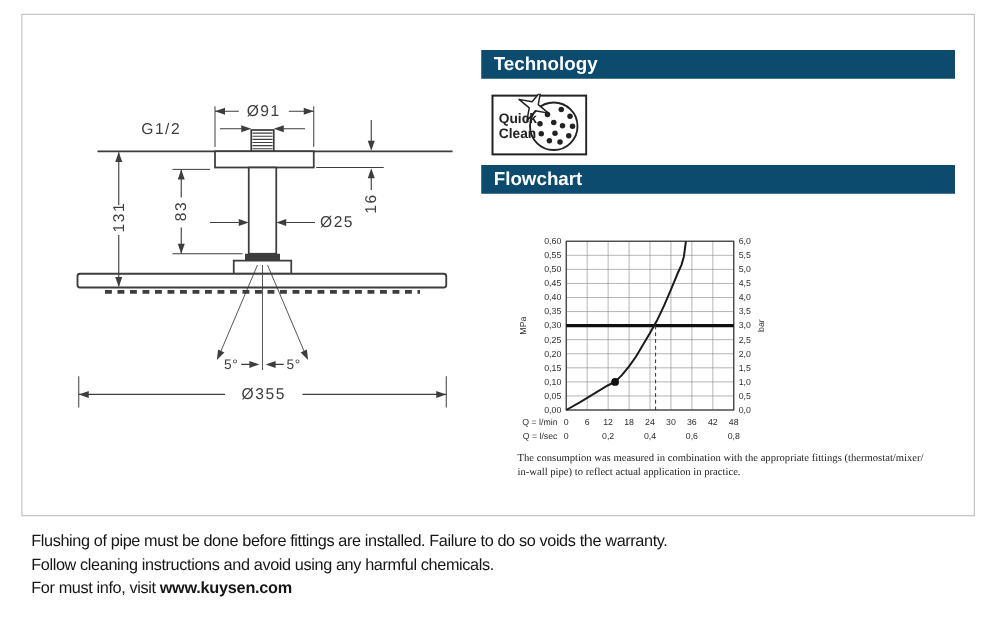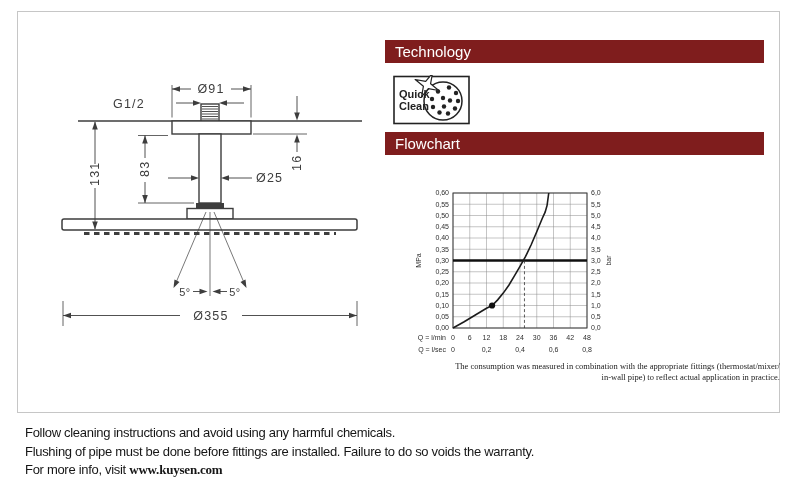--- a/index.html
+++ b/index.html
@@ -1,36 +1,36 @@
 <!DOCTYPE html>
 <html><head>
 <meta charset="utf-8">
 <style>
   html,body{margin:0;padding:0;background:#ffffff;}
   #page{position:relative;width:797px;height:497px;background:#ffffff;overflow:hidden;
         font-family:"Liberation Sans",sans-serif;}
   #panel{position:absolute;left:17px;top:11px;width:761px;height:400px;
          border:1px solid #c6c6c6;background:#ffffff;}
-  .hbar{position:absolute;left:385px;width:379px;height:23px;background:#7f1d1d;
-        color:#ffffff;font-weight:normal;font-size:15px;line-height:23px;padding-left:0;}
+  .hbar{position:absolute;left:385px;width:379px;height:23px;background:#0c4a6e;
+        color:#ffffff;font-weight:bold;font-size:15px;line-height:23px;padding-left:0;}
   .hbar span{padding-left:10px;}
   #tech-bar{top:40px;}
   #flow-bar{top:132px;}
   #drawing-svg{position:absolute;left:35px;top:78px;}
   #quickclean{position:absolute;left:392px;top:75px;}
   #flow-chart-wrap{position:absolute;left:408px;top:179px;}
   #flow-caption{position:absolute;left:414px;top:361px;width:366px;
-                font-family:"Liberation Serif",serif;font-size:8.5px;line-height:11px;color:#222;text-align:right;}
+                font-family:"Liberation Serif",serif;font-size:8.5px;line-height:11px;color:#222;}
   #footer{position:absolute;left:25px;top:424px;font-size:13px;letter-spacing:-0.3px;
           color:#161616;line-height:18.7px;}
   .dwg-t{font-family:"Liberation Sans",sans-serif;font-size:12.5px;letter-spacing:1.2px;fill:#3d3d3d;}
   .dwg-s{font-family:"Liberation Sans",sans-serif;font-size:11px;letter-spacing:0.5px;fill:#3d3d3d;}
   .ct{font-family:"Liberation Sans",sans-serif;font-size:7px;fill:#2e2e2e;}
   .qc-t{font-family:"Liberation Sans",sans-serif;font-size:11px;font-weight:bold;fill:#222;}
-  b{letter-spacing:-0.2px;font-family:Liberation Serif, serif;}
+  b{letter-spacing:-0.2px;}
 </style>
 </head>
 <body>
 
 <div id="page">
   <div id="panel"></div>
 
   <svg id="drawing-svg" width="350" height="262" viewBox="35 78 350 262" stroke-linecap="butt" fill="none">
     <g stroke="#3d3d3d">
 
@@ -235,17 +235,17 @@
         <circle cx="84.08333333333334" cy="126.5" r="3.1" fill="#111"></circle>
       </svg>
   </div>
 
   <div id="flow-caption">
     <div>The consumption was measured in combination with the appropriate fittings (thermostat/mixer/</div>
     <div>in-wall pipe) to reflect actual application in practice.</div>
   </div>
 
   <div id="footer">
+    <div>Flushing of pipe must be done before fittings are installed. Failure to do so voids the warranty.</div>
     <div>Follow cleaning instructions and avoid using any harmful chemicals.</div>
-    <div>Flushing of pipe must be done before fittings are installed. Failure to do so voids the warranty.</div>
-    <div><span>For more info, visit </span><b>www.kuysen.com</b></div>
+    <div><span>For must info, visit </span><b>www.kuysen.com</b></div>
   </div>
 </div>
 
 </body></html>

